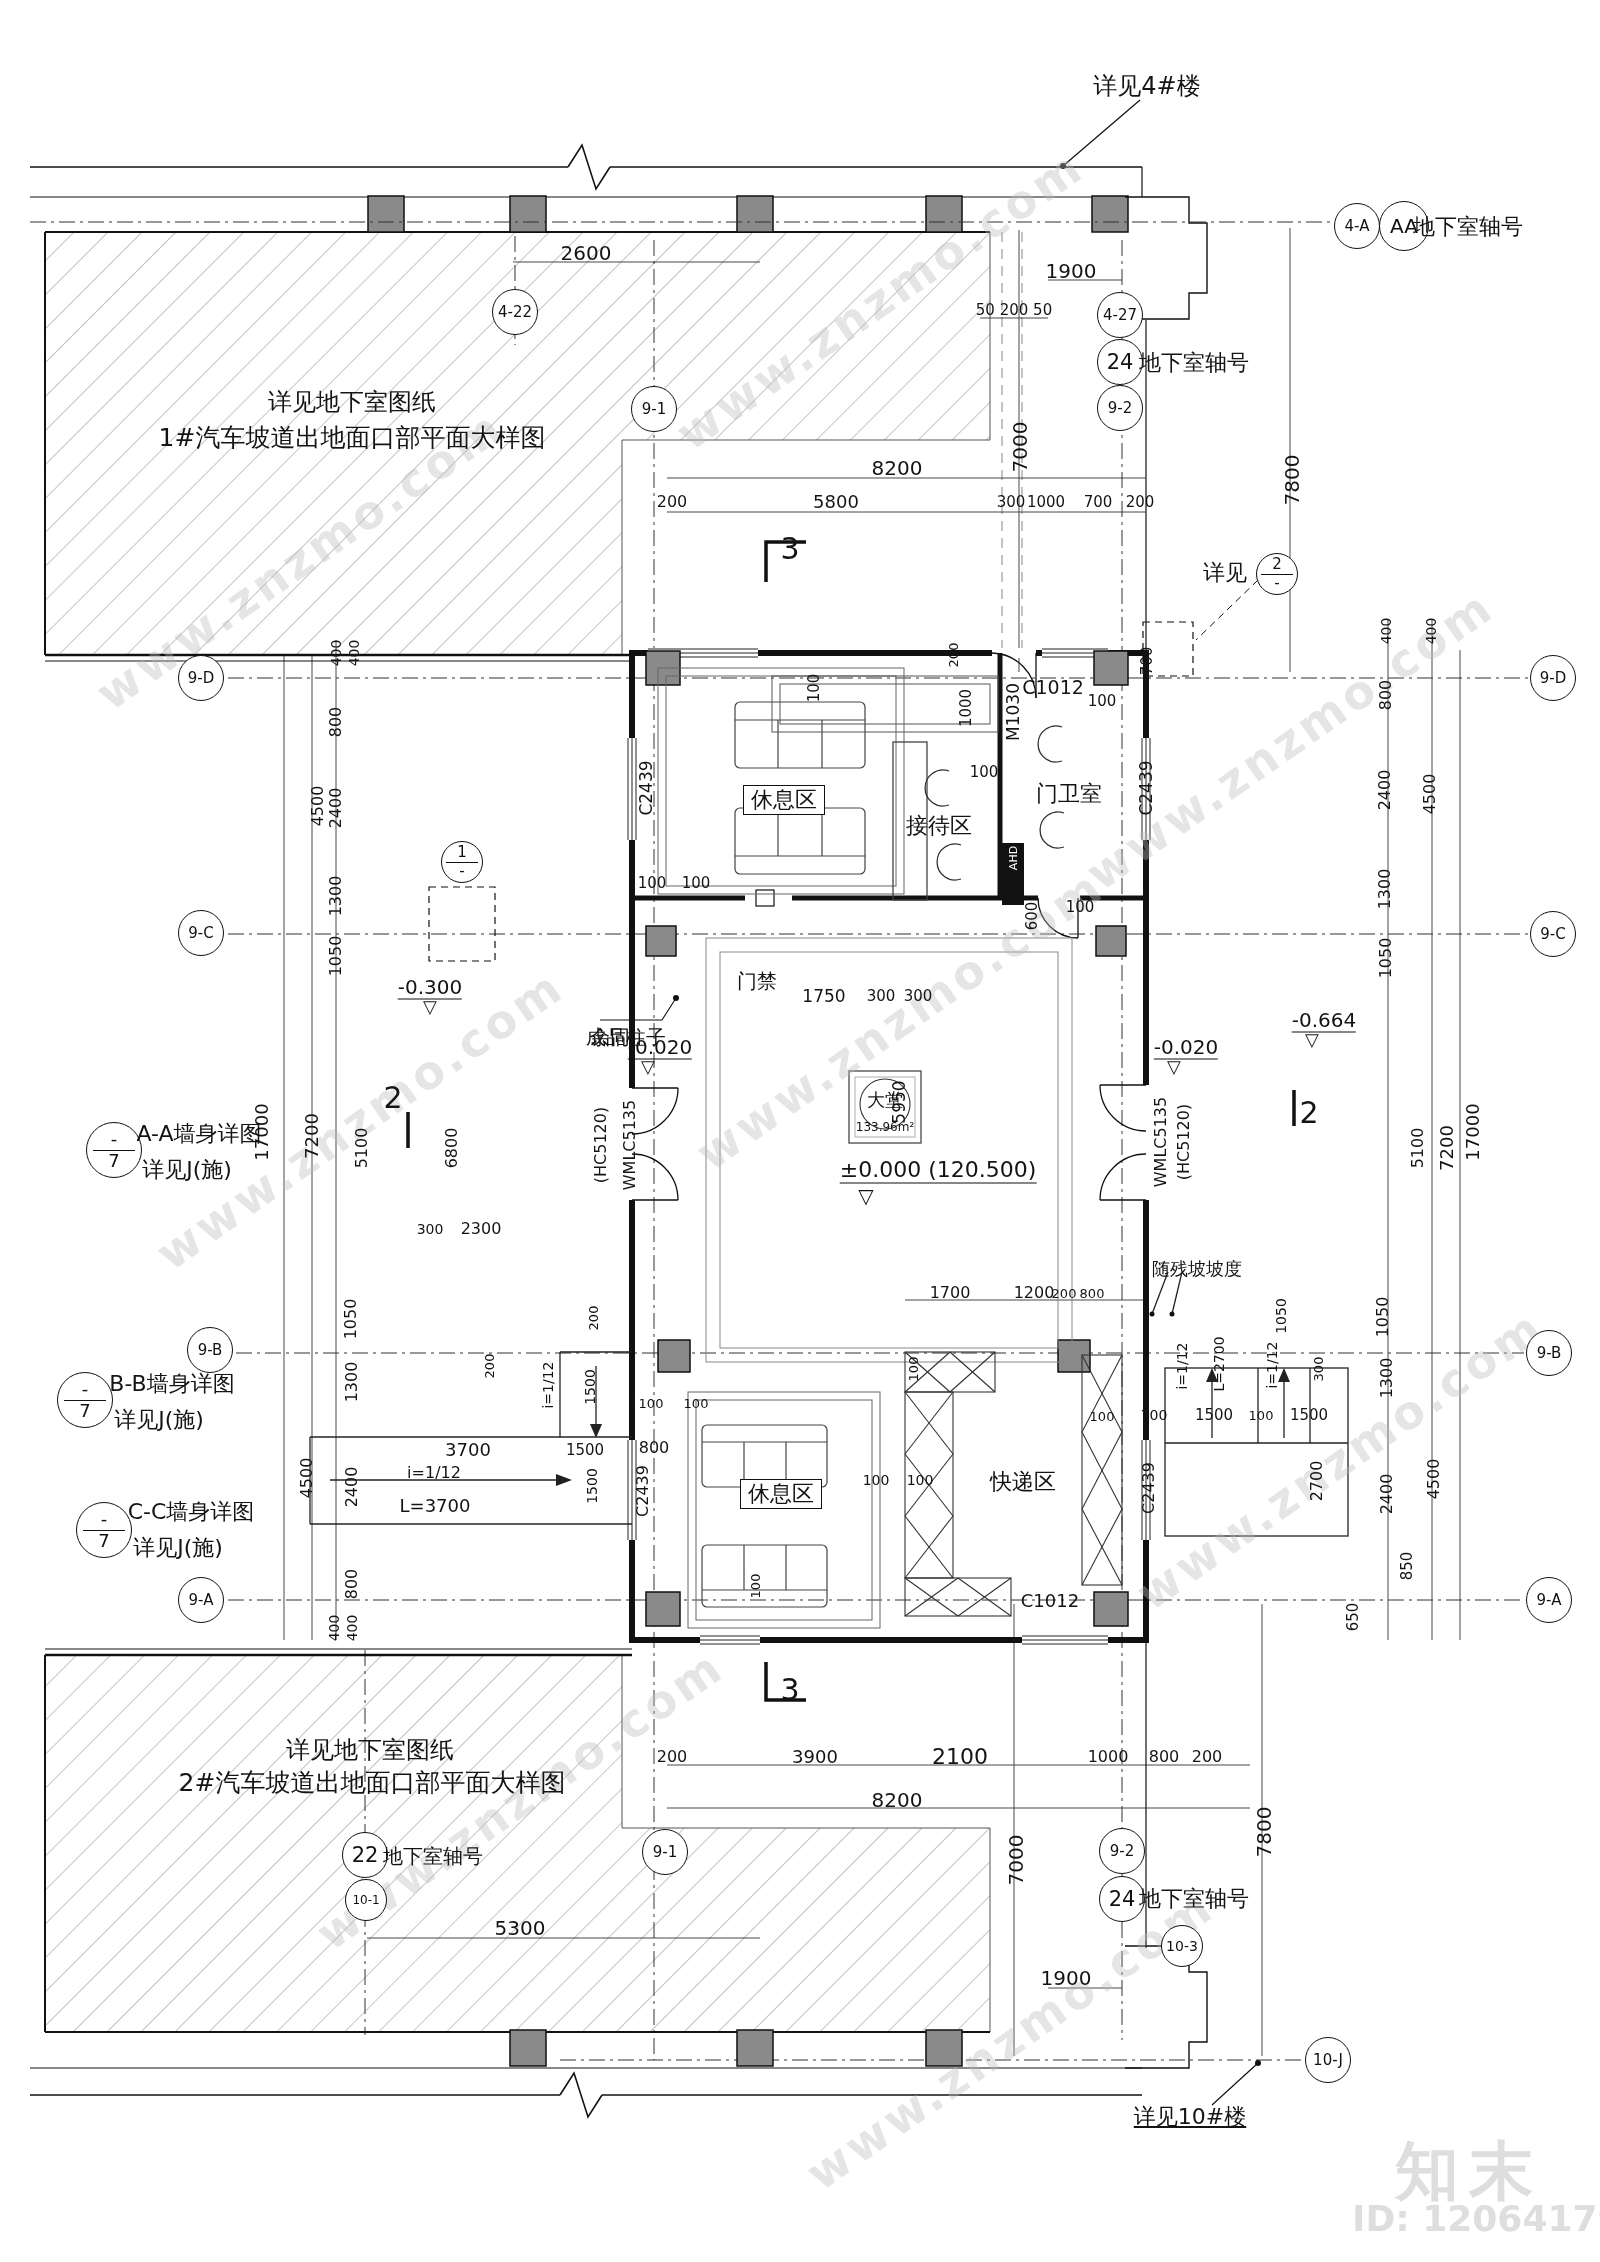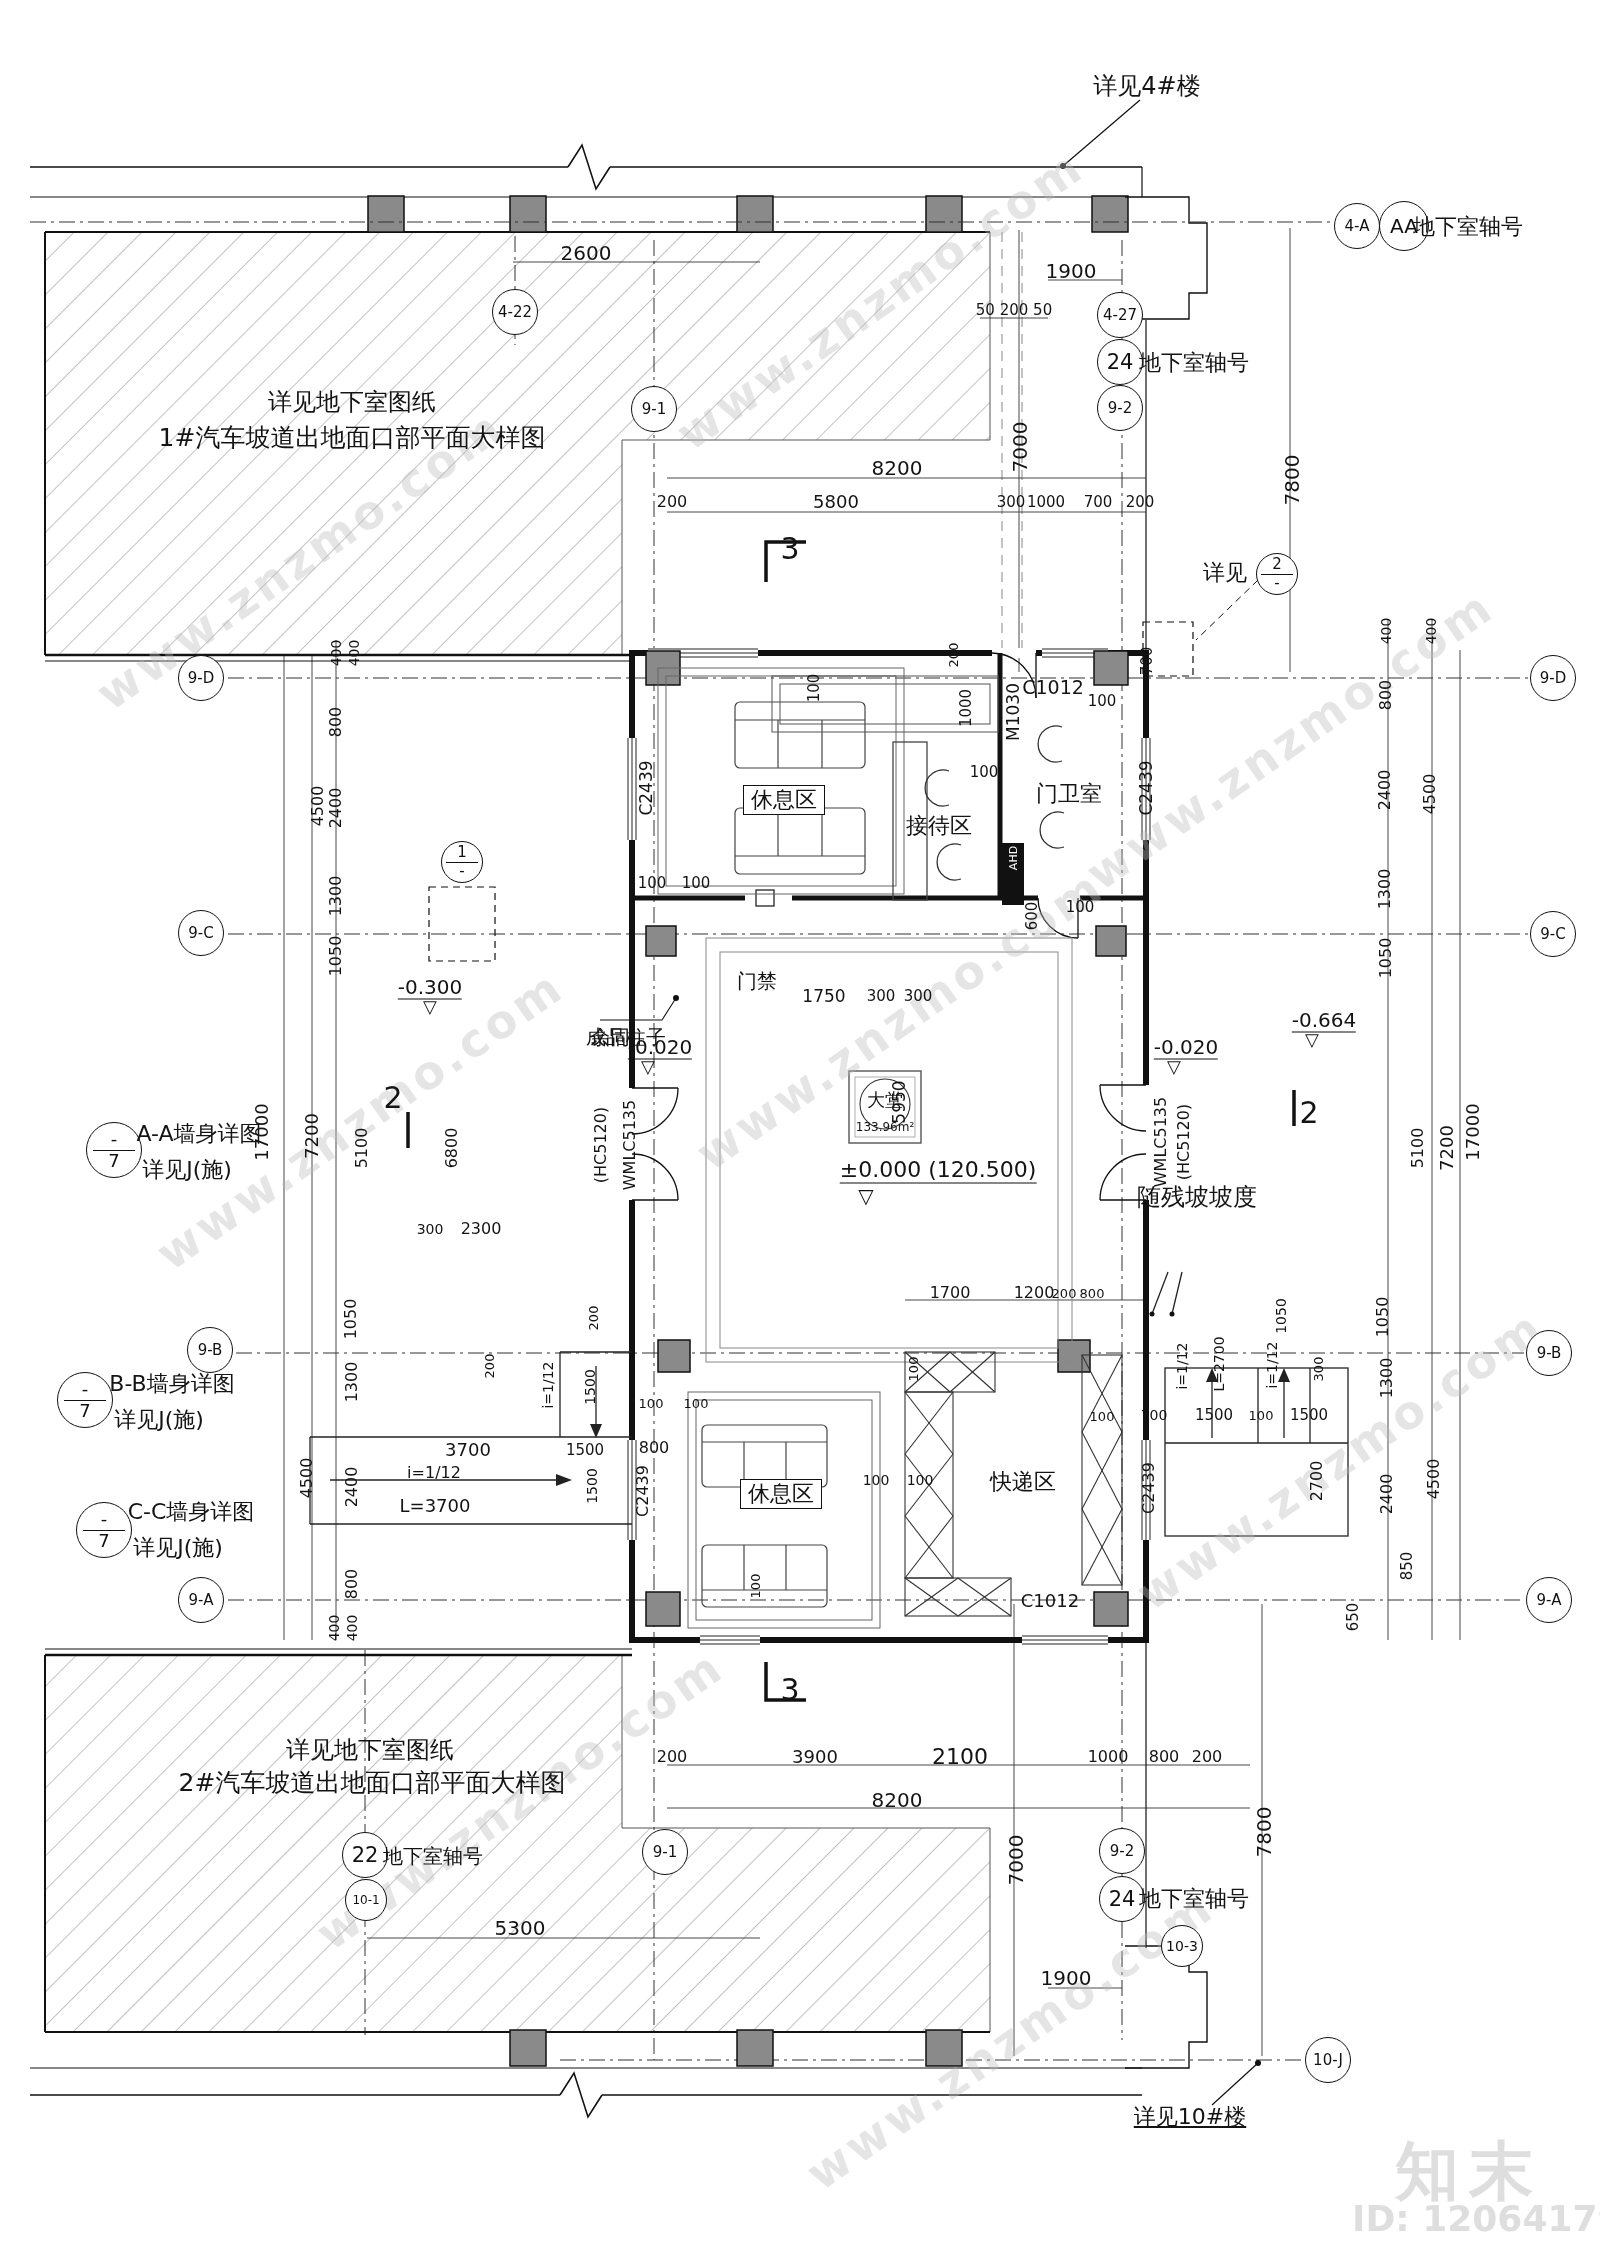--- a/index.html
+++ b/index.html
@@ -418,21 +418,21 @@
       <span class="lbl rot" style="font-size: 16px; left: 601px; top: 1145px;">(HC5120)</span>
       <span class="lbl rot" style="font-size: 16px; left: 1161px; top: 1142px;">WMLC5135</span>
       <span class="lbl rot" style="font-size: 16px; left: 1184px; top: 1142px;">(HC5120)</span>
       <span class="lbl" style="font-size: 17px; left: 824px; top: 996px;">1750</span>
       <span class="lbl" style="font-size: 15px; left: 881px; top: 996px;">300</span>
       <span class="lbl" style="font-size: 15px; left: 918px; top: 996px;">300</span>
       <span class="lbl rot" style="font-size: 17px; left: 899px; top: 1102px;">5950</span>
       <span class="lbl" style="font-size: 18px; left: 885px; top: 1100px;">大堂</span>
       <span class="lbl" style="font-size: 12px; left: 885px; top: 1127px;">133.96m²</span>
       <span class="lbl ul" style="font-size: 22px; left: 938px; top: 1171px;">±0.000 (120.500)</span>
-      <span class="lbl" style="font-size: 24px; left: 1197px; top: 1197px;">随残坡坡度</span>
+      <span class="lbl" style="font-size: 18px; left: 1197px; top: 1269px;">随残坡坡度</span>
       <span class="lbl rot" style="font-size: 14px; left: 1182px; top: 1366px;">i=1/12</span>
       <span class="lbl rot" style="font-size: 14px; left: 1219px; top: 1364px;">L=2700</span>
       <span class="lbl rot" style="font-size: 14px; left: 1272px; top: 1365px;">i=1/12</span>
       <span class="lbl rot" style="font-size: 14px; left: 1281px; top: 1316px;">1050</span>
       <span class="lbl rot" style="font-size: 16px; left: 1383px; top: 1317px;">1050</span>
       <span class="lbl rot" style="font-size: 13px; left: 1318px; top: 1369px;">300</span>
       <span class="lbl rot" style="font-size: 16px; left: 1387px; top: 1378px;">1300</span>
       <span class="lbl" style="font-size: 14px; left: 1154px; top: 1415px;">700</span>
       <span class="lbl" style="font-size: 15px; left: 1214px; top: 1415px;">1500</span>
       <span class="lbl" style="font-size: 13px; left: 1261px; top: 1415px;">100</span>

